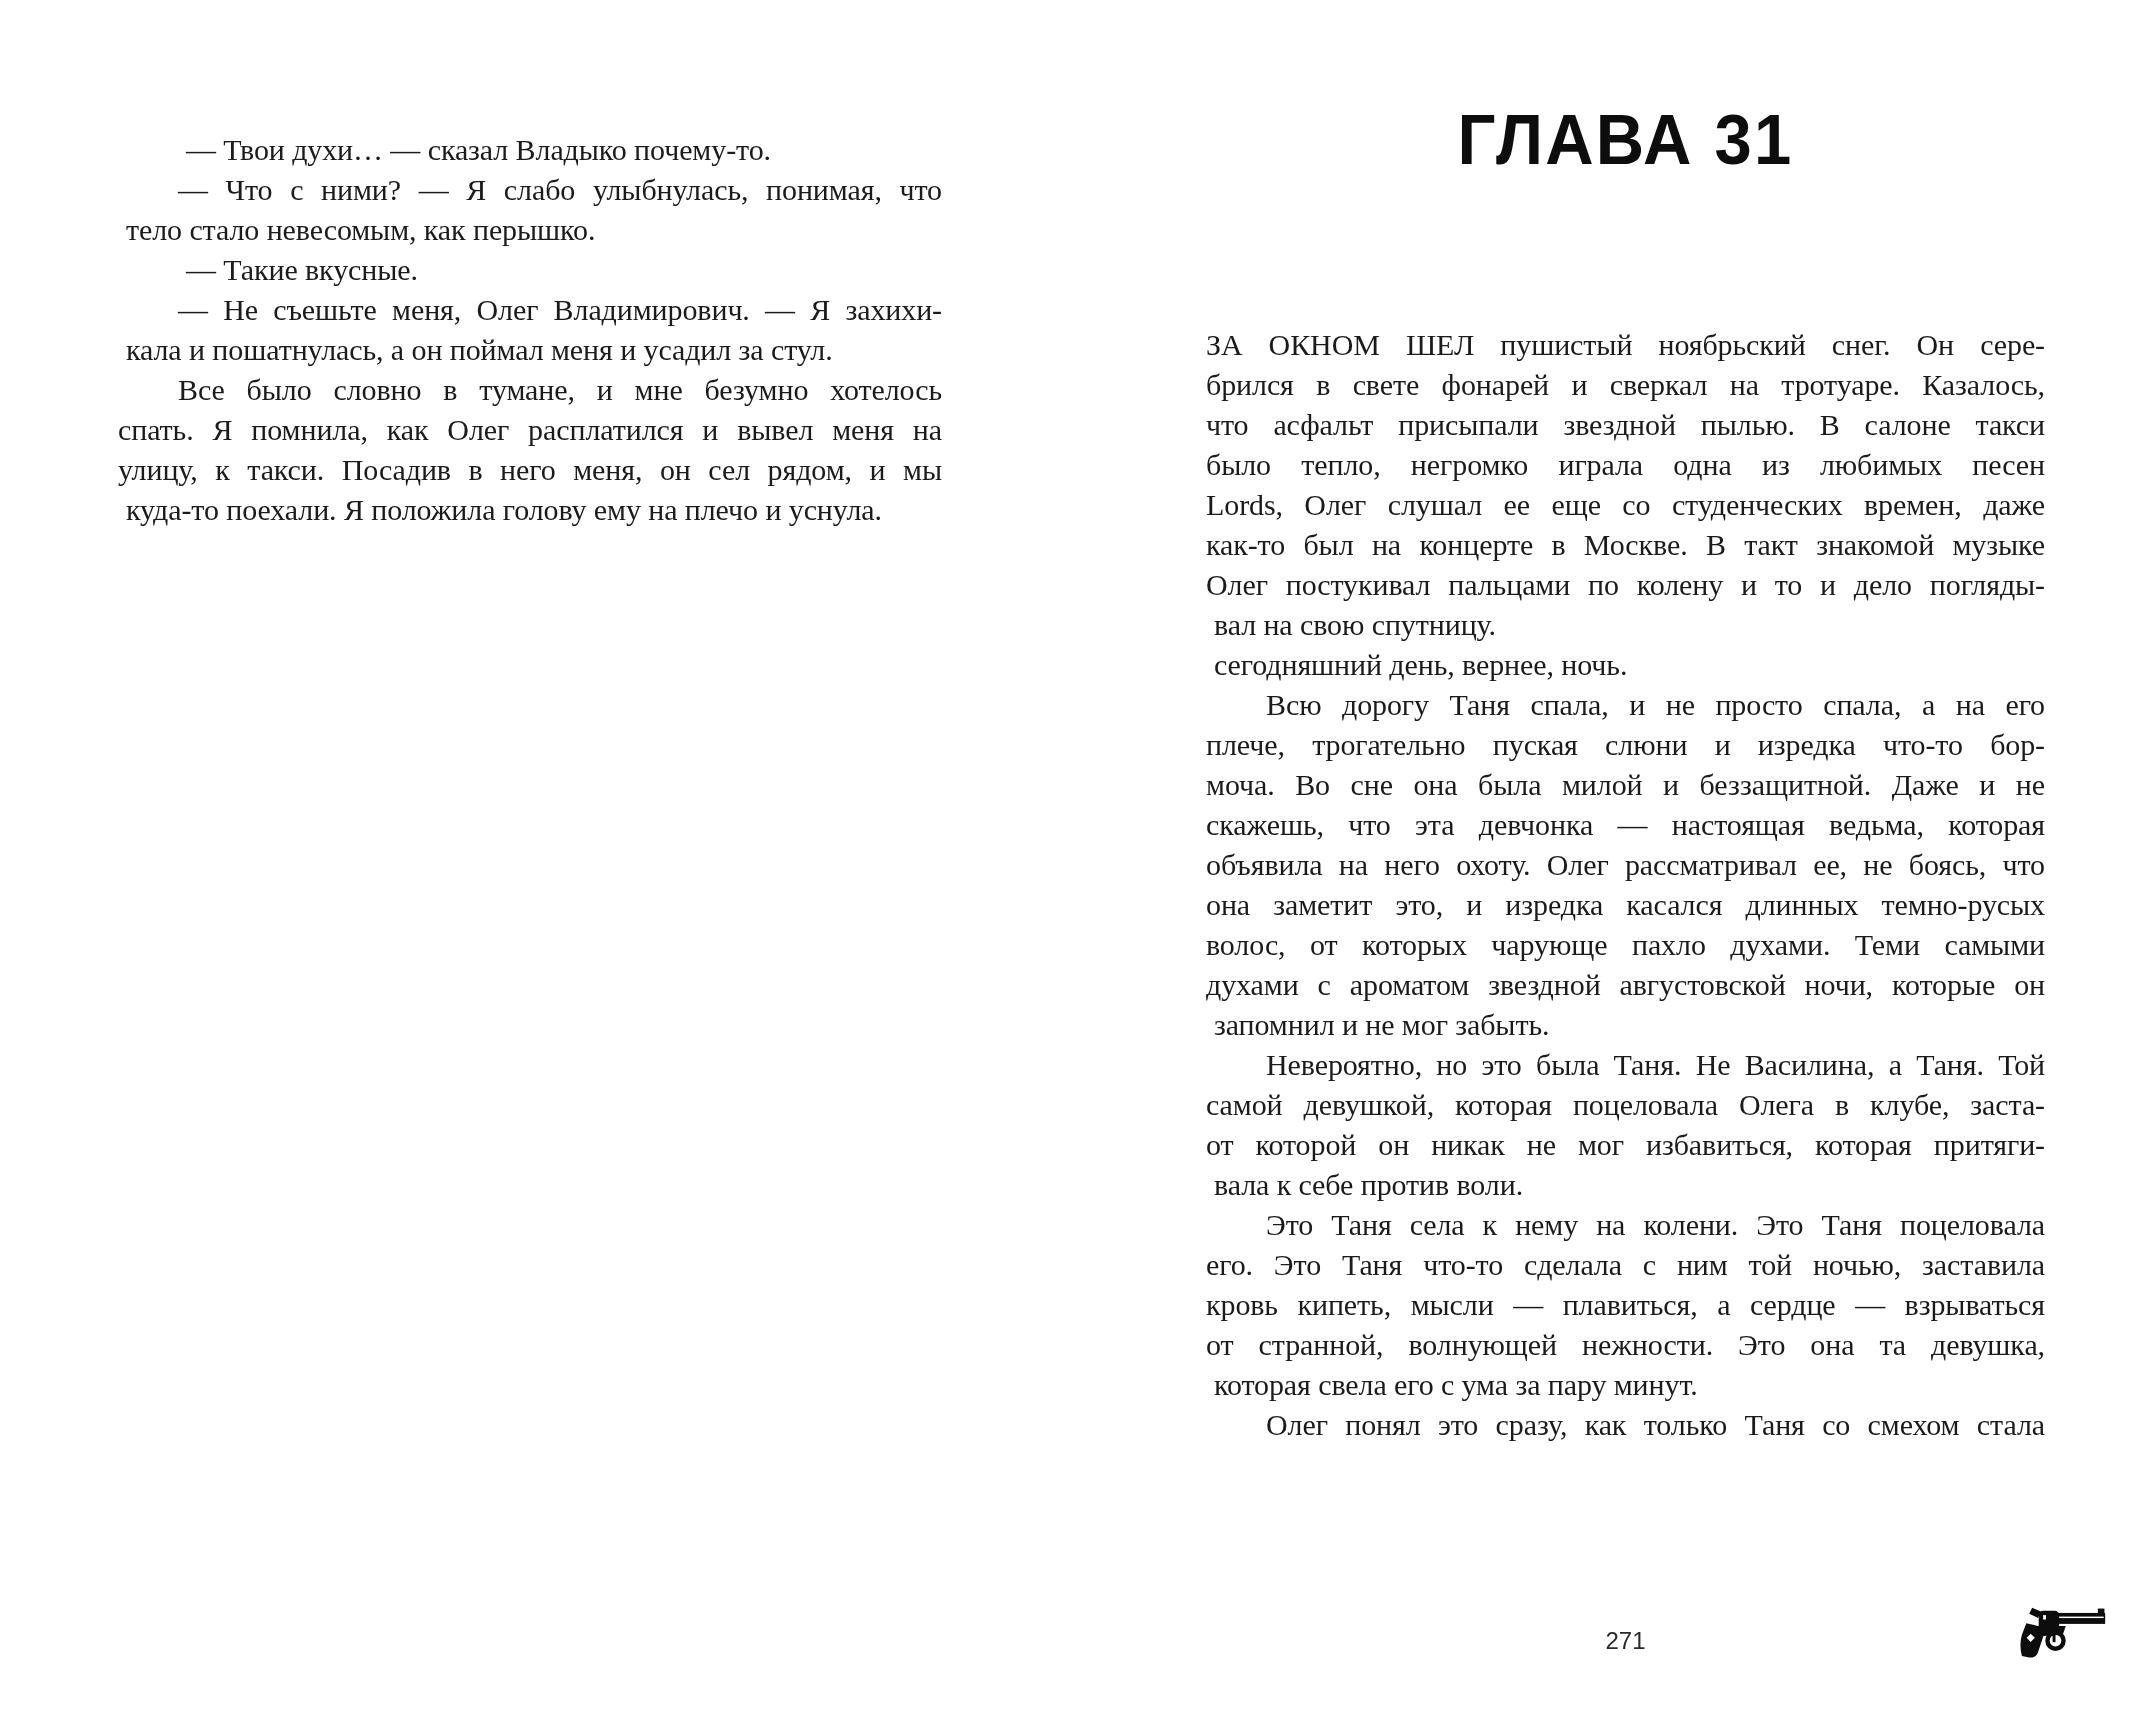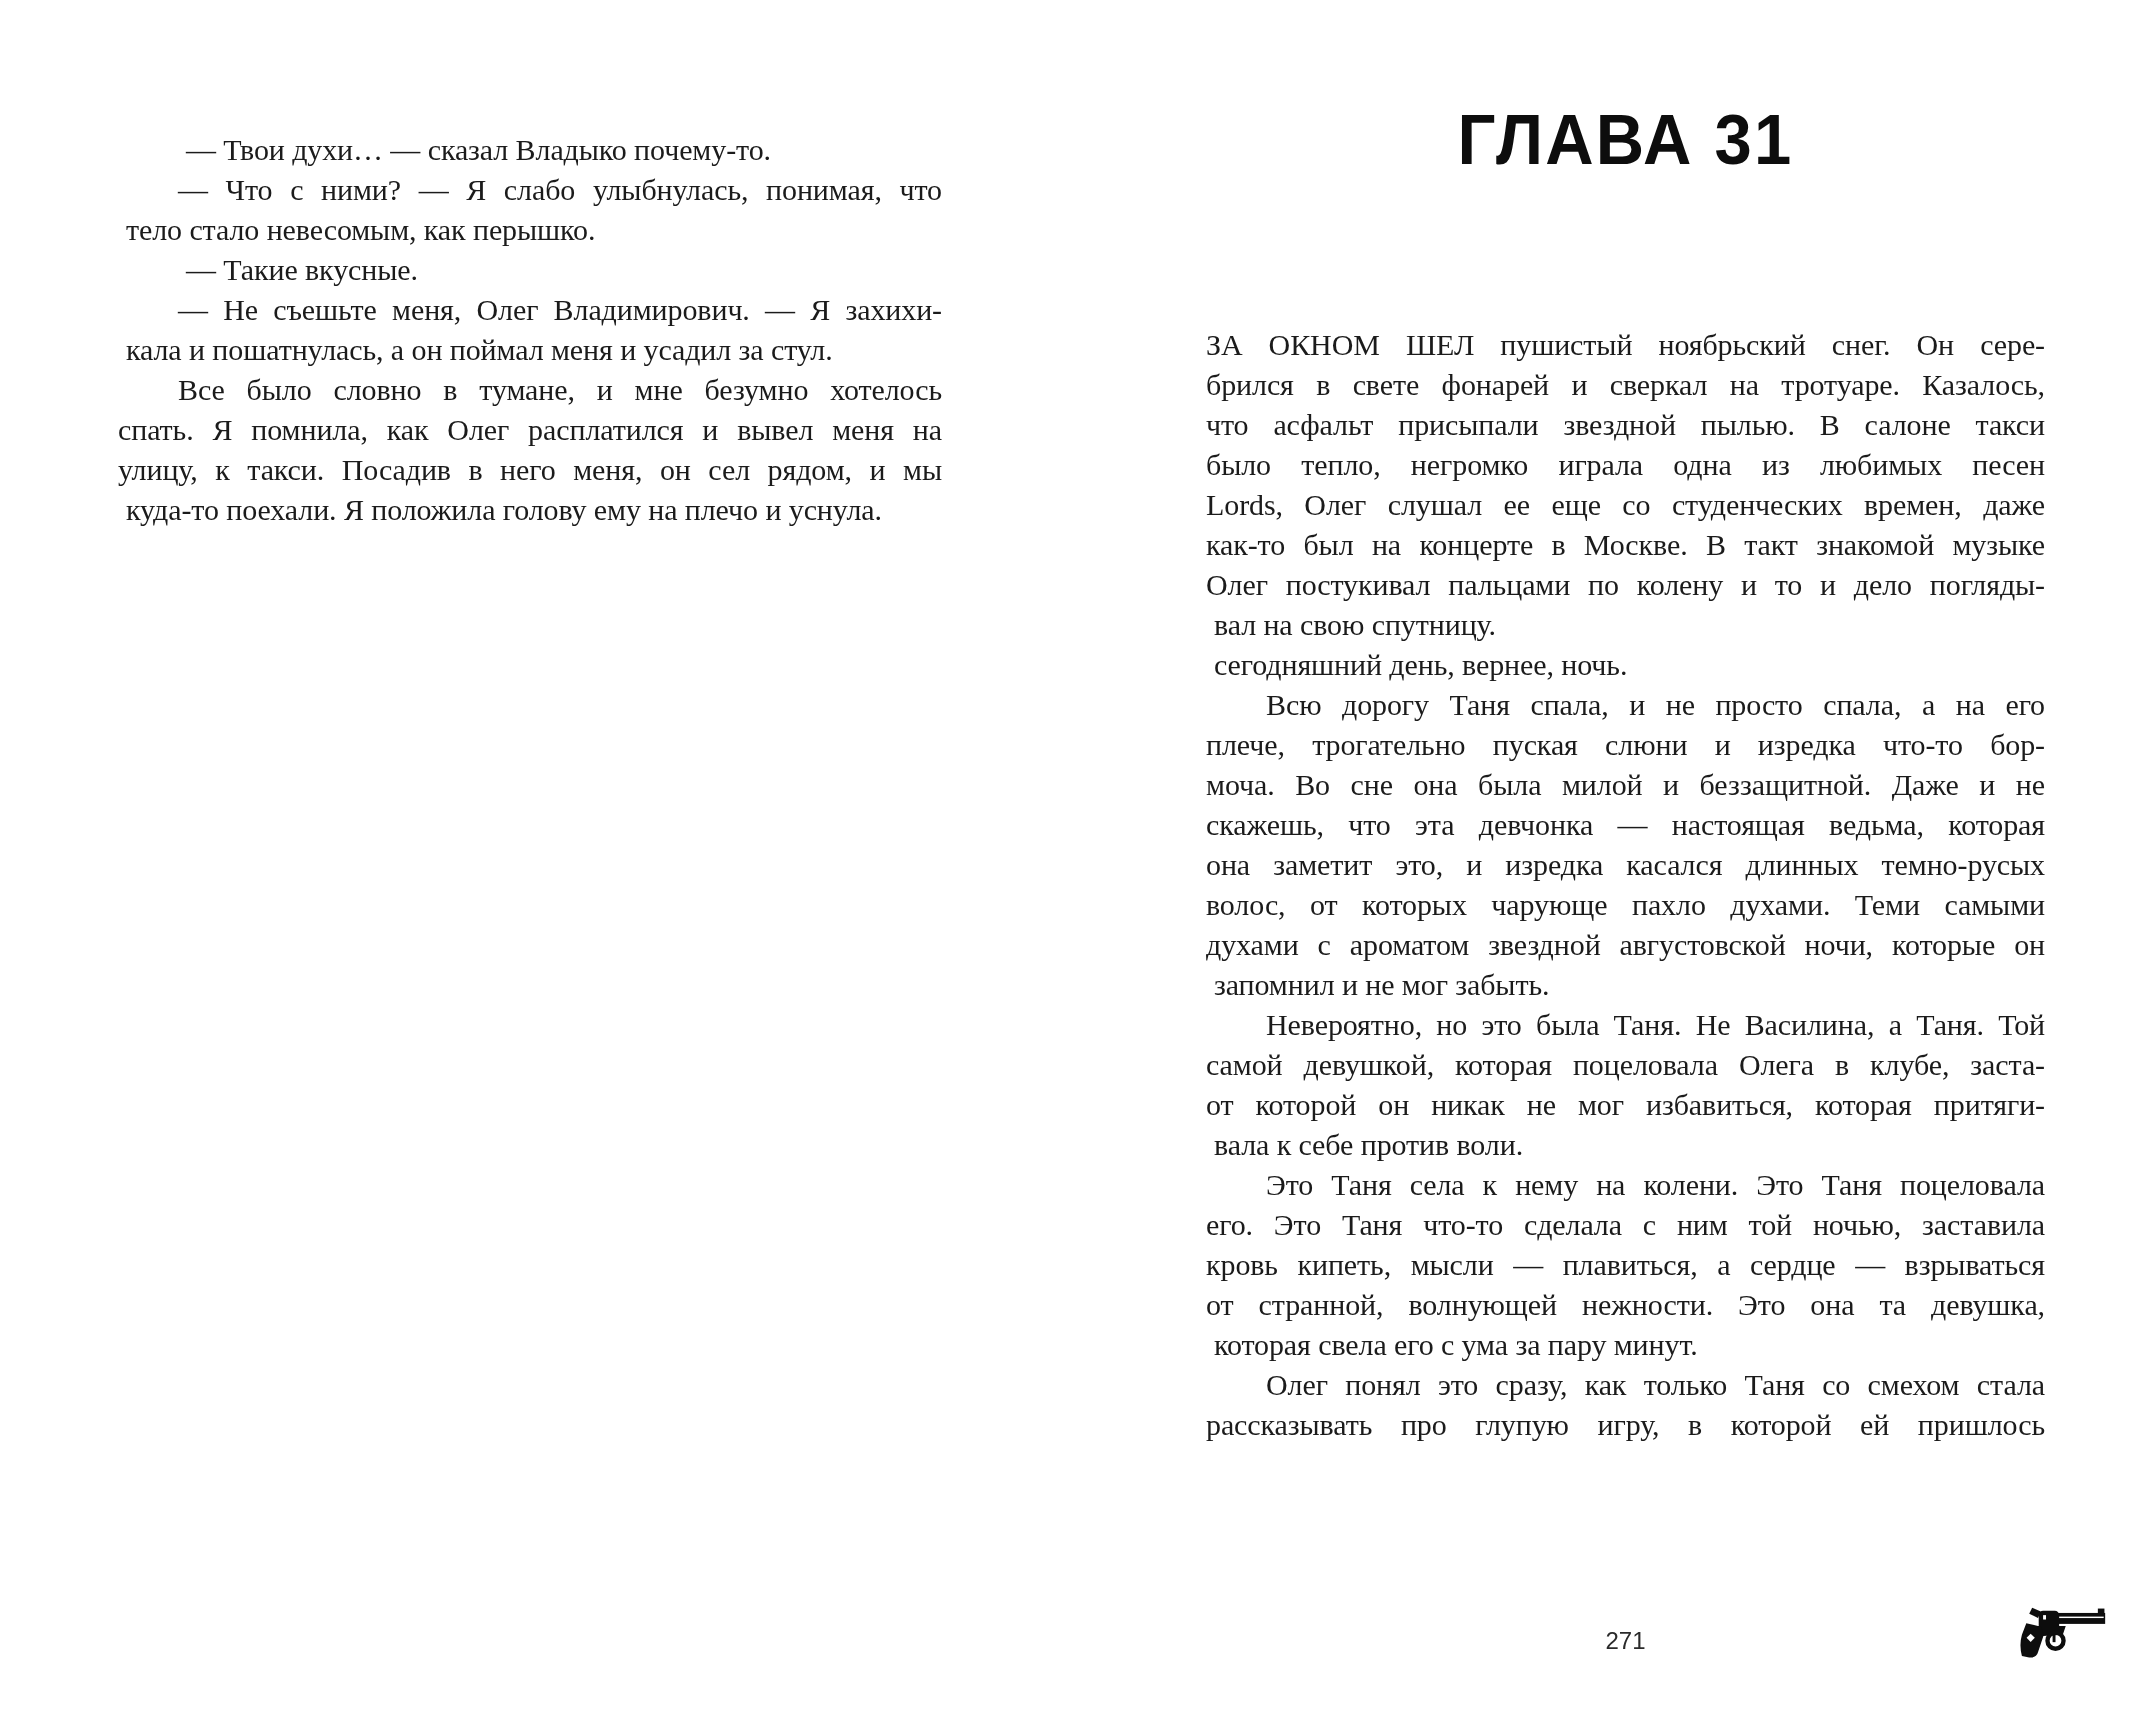--- a/index.html
+++ b/index.html
@@ -101,35 +101,35 @@
       <div class="line">было тепло, негромко играла одна из любимых песен</div>
       <div class="line">Lords, Олег слушал ее еще со студенческих времен, даже</div>
       <div class="line">как-то был на концерте в Москве. В такт знакомой музыке</div>
       <div class="line">Олег постукивал пальцами по колену и то и дело погляды-</div>
       <div class="line last">вал на свою спутницу.</div>
       <div class="line last">сегодняшний день, вернее, ночь.</div>
       <div class="line indent">Всю дорогу Таня спала, и не просто спала, а на его</div>
       <div class="line">плече, трогательно пуская слюни и изредка что-то бор-</div>
       <div class="line">моча. Во сне она была милой и беззащитной. Даже и не</div>
       <div class="line">скажешь, что эта девчонка — настоящая ведьма, которая</div>
+      <div class="line">объявила на него охоту. Олег рассматривал ее, не боясь, что</div>
       <div class="line">она заметит это, и изредка касался длинных темно-русых</div>
       <div class="line">волос, от которых чарующе пахло духами. Теми самыми</div>
       <div class="line">духами с ароматом звездной августовской ночи, которые он</div>
       <div class="line last">запомнил и не мог забыть.</div>
       <div class="line indent">Невероятно, но это была Таня. Не Василина, а Таня. Той</div>
       <div class="line">самой девушкой, которая поцеловала Олега в клубе, заста-</div>
       <div class="line">от которой он никак не мог избавиться, которая притяги-</div>
       <div class="line last">вала к себе против воли.</div>
       <div class="line indent">Это Таня села к нему на колени. Это Таня поцеловала</div>
       <div class="line">его. Это Таня что-то сделала с ним той ночью, заставила</div>
       <div class="line">кровь кипеть, мысли — плавиться, а сердце — взрываться</div>
       <div class="line">от странной, волнующей нежности. Это она та девушка,</div>
       <div class="line last">которая свела его с ума за пару минут.</div>
       <div class="line indent">Олег понял это сразу, как только Таня со смехом стала</div>
-      <div class="line">рассказывать про глупую игру, в которой ей пришлось</div>
     </div>
 
   <div class="footer-pagenum">271</div>
 
   <div class="revolver">
     <svg viewBox="0 0 126 86" xmlns="http://www.w3.org/2000/svg" aria-hidden="true">
 
       <rect x="52" y="8" width="66" height="15" fill="#0d0d0d"></rect>
       <rect x="54" y="13" width="62" height="2" fill="#ffffff"></rect>
 

